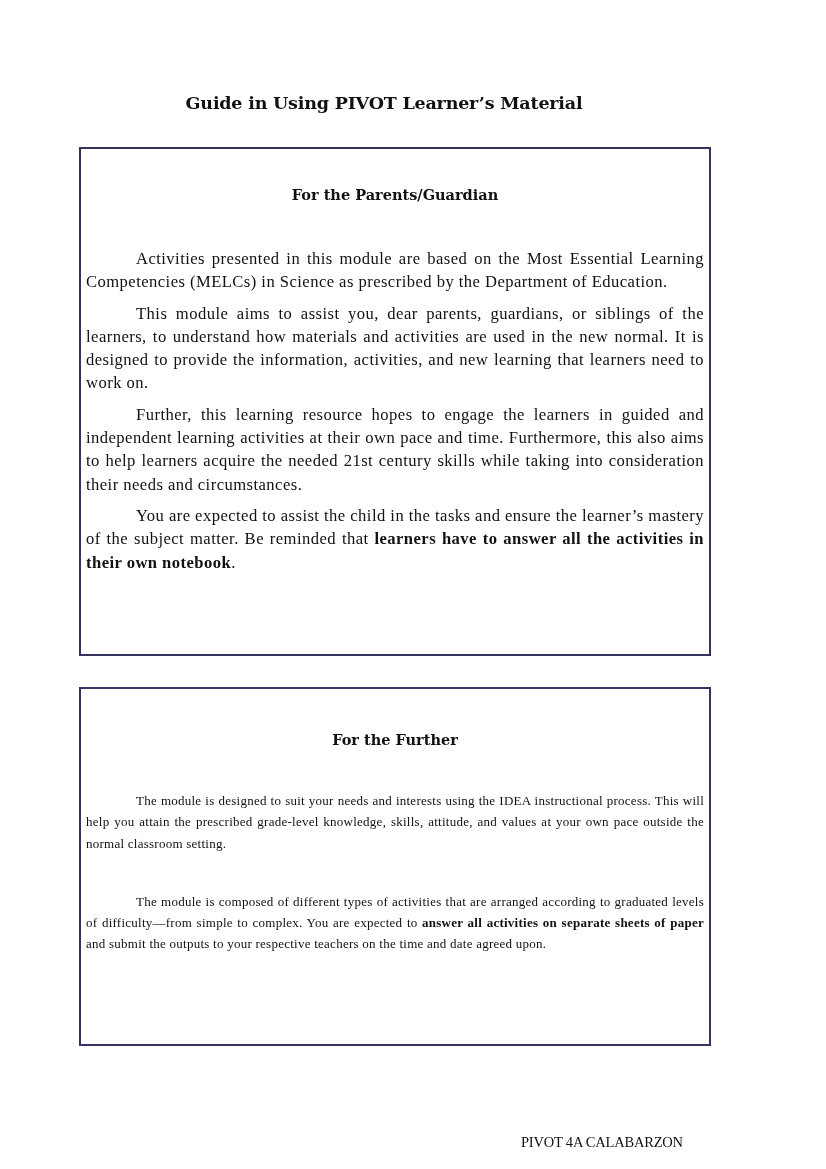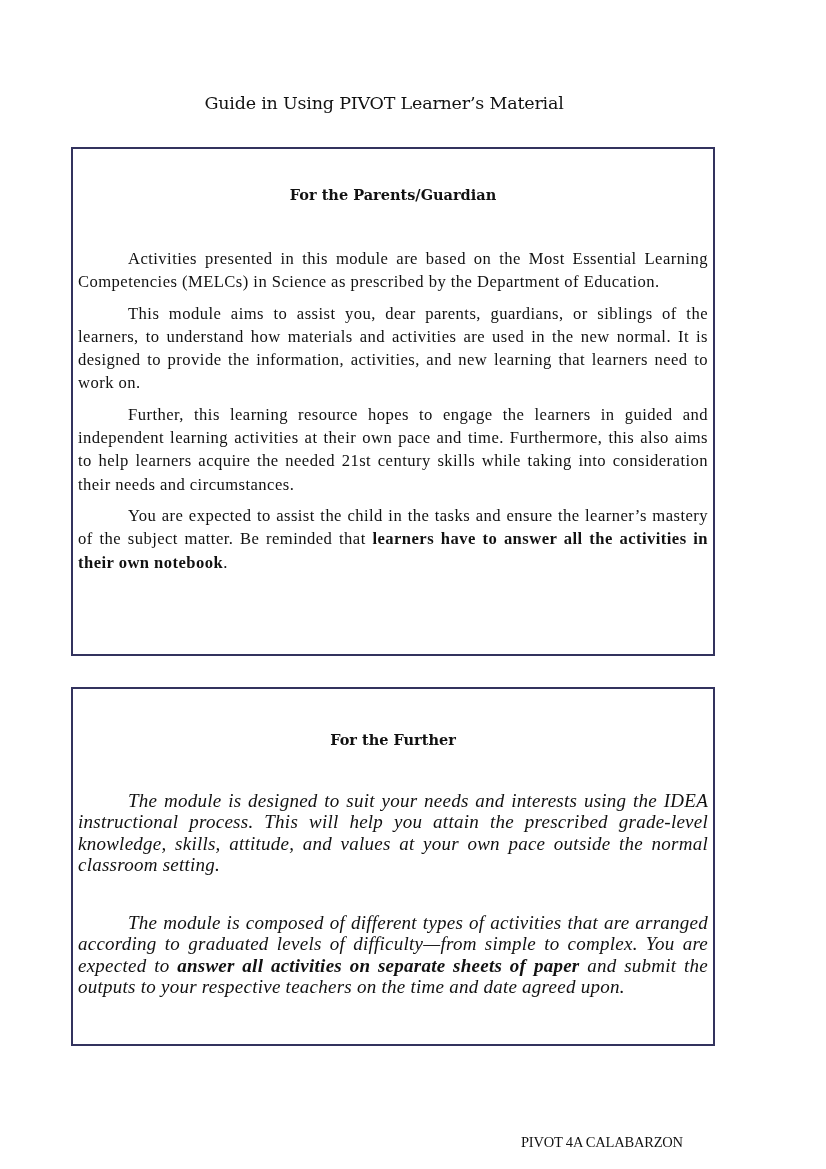--- a/index.html
+++ b/index.html
@@ -15,31 +15,30 @@
       font-family: "DejaVu Serif", "Liberation Serif", serif;
       color: #111111;
     }
     .page-title {
       position: absolute;
       top: 93px;
       left: 0;
       width: 768px;
       text-align: center;
       font-family: "DejaVu Serif", serif;
-      font-weight: normal;
+      font-weight: bold;
       font-size: 17.5px;
       letter-spacing: -0.2px;
     }
     .box {
       position: absolute;
-      left: 71px;
+      left: 79px;
       width: 628px;
       border: 2.5px solid #33335e;
       box-sizing: content-box;
-      padding-left: 12px;
     }
     .box1 { top: 147px; height: 505px; }
     .box2 { top: 687px; height: 355px; }
     .box-heading {
       position: absolute;
       left: 0;
       width: 100%;
       text-align: center;
       font-weight: bold;
       font-size: 14.5px;
@@ -60,24 +59,23 @@
       text-align: justify;
       text-indent: 50px;
     }
     .box1 .para {
       font-size: 16.6px;
       line-height: 23.3px;
       margin-bottom: 8px;
       letter-spacing: 0.45px;
     }
     .box2 .para {
-      font-size: 19px;
+      font-size: 13px;
       line-height: 21.3px;
       letter-spacing: 0.25px;
-      font-style: italic;
     }
     .box2 .para + .para { margin-top: 37px; }
     .para b { font-weight: bold; }
     .footer {
       position: absolute;
       top: 1134px;
       left: 521px;
       font-family: "Liberation Serif", serif;
       font-size: 14.5px;
       letter-spacing: -0.2px;

